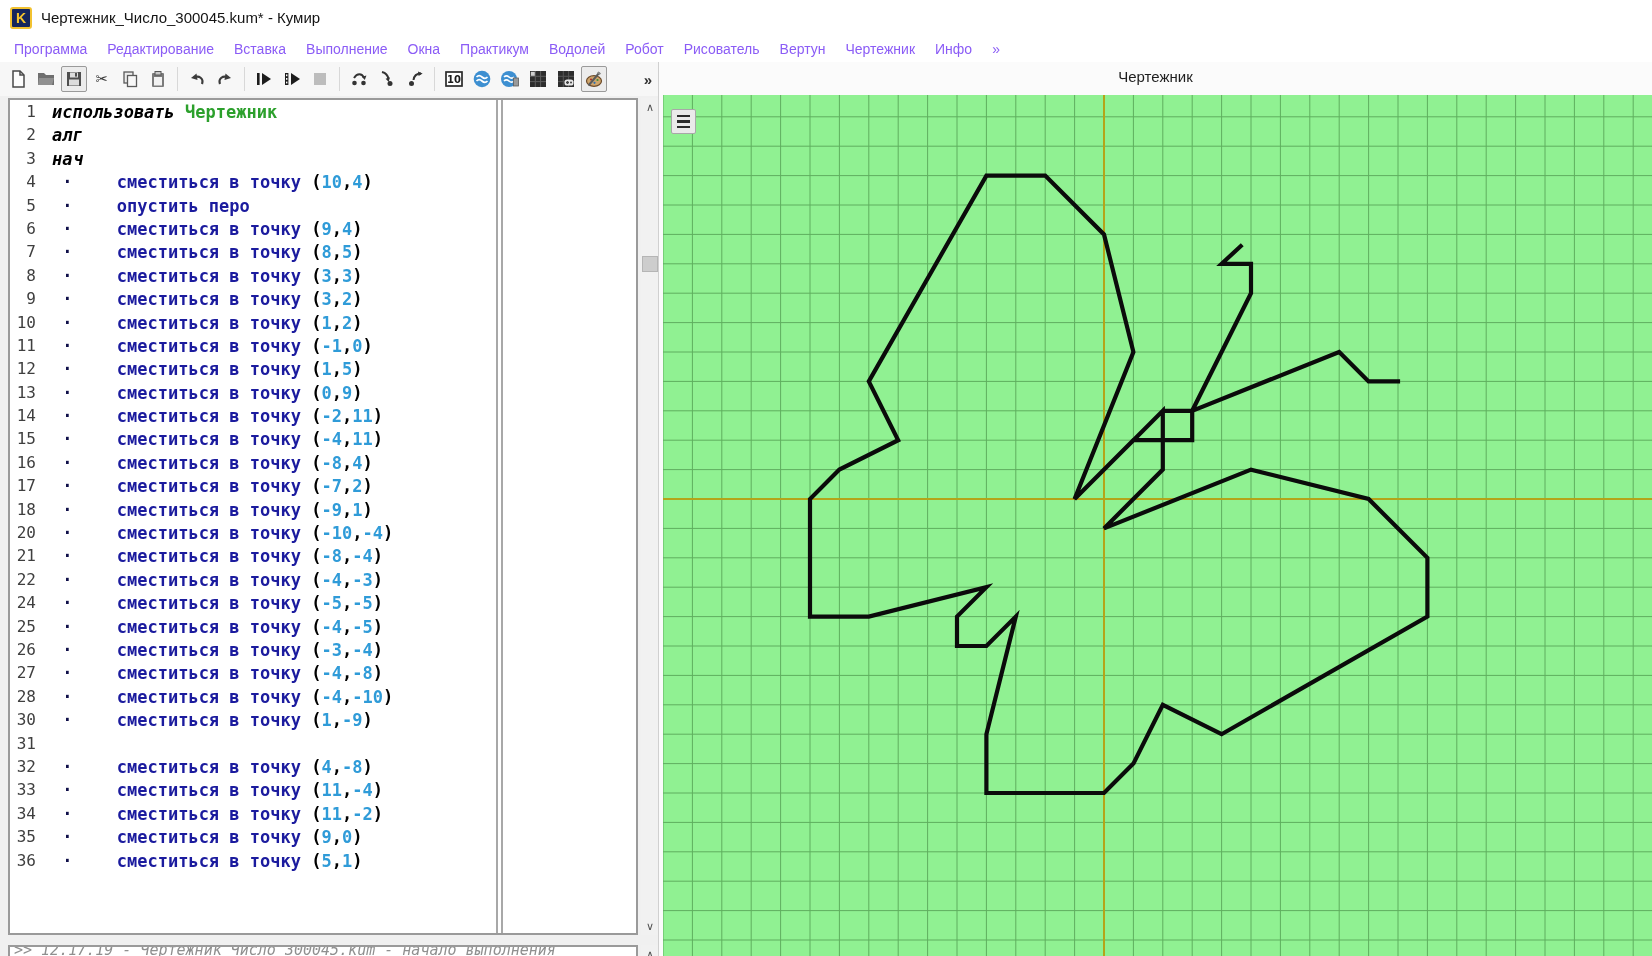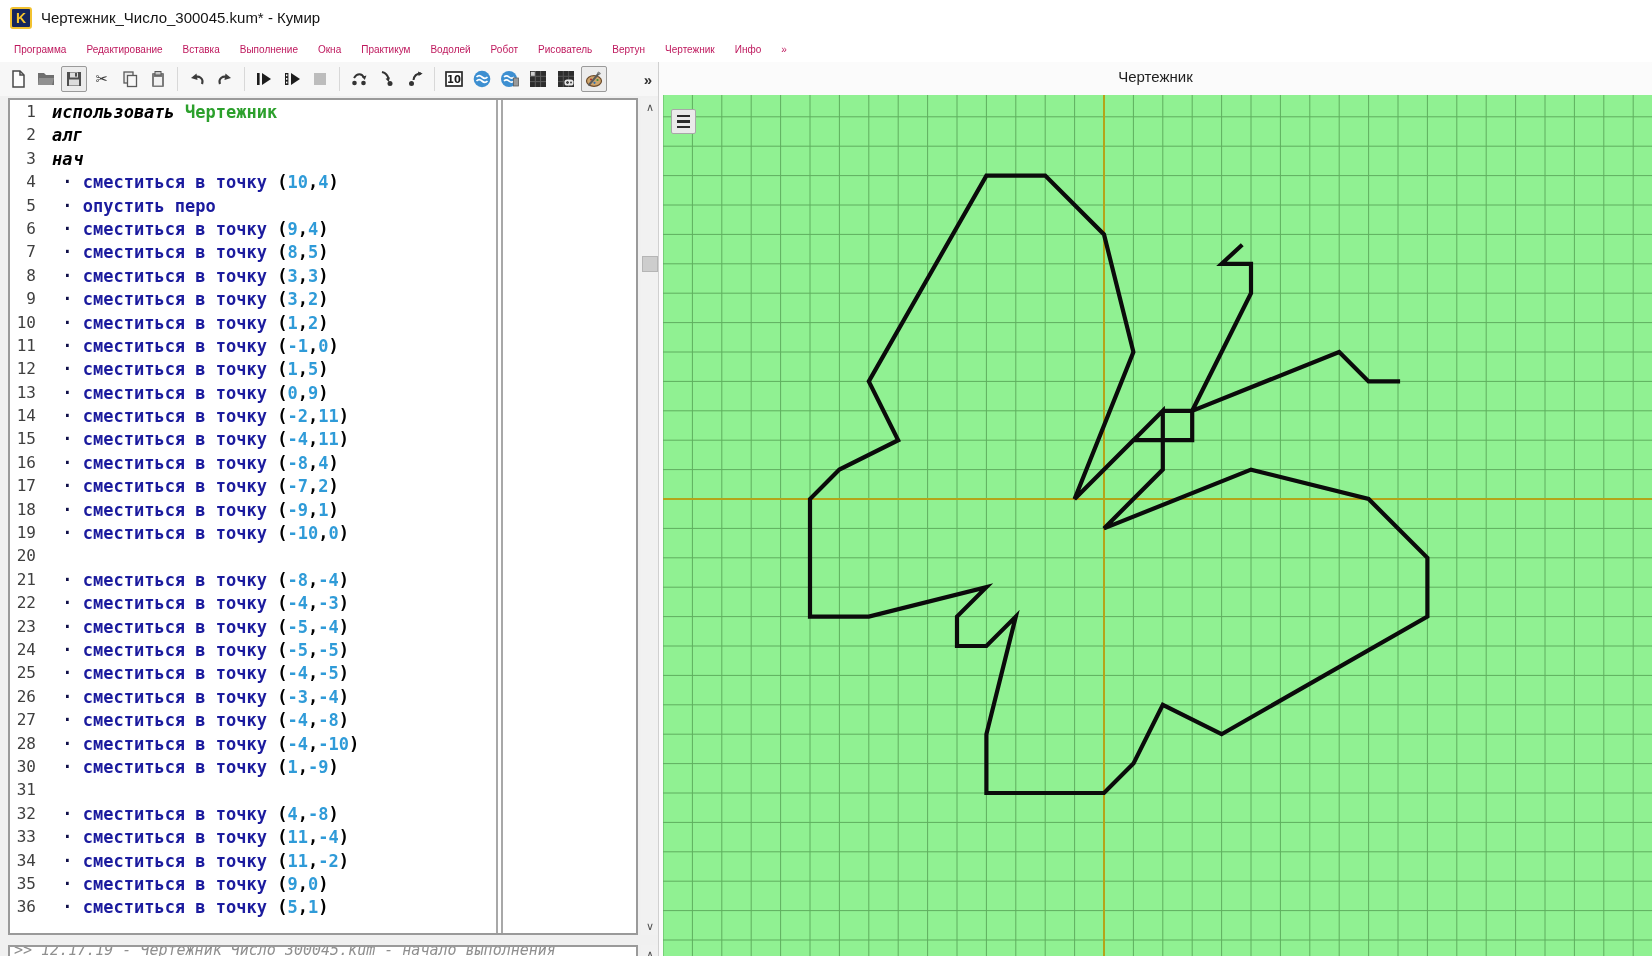--- a/index.html
+++ b/index.html
@@ -8,39 +8,39 @@
 
   
   #titlebar { position:absolute; left:0; top:0; width:1652px; height:36px; background:#ffffff; }
   #app-icon { position:absolute; left:10px; top:7px; width:22px; height:22px; background:#15265c;
               border:2px solid #f2c230; border-radius:3px; color:#f6c62e; font-weight:bold;
               font-size:14px; text-align:center; line-height:18px; }
   #window-title { position:absolute; left:41px; top:0; height:36px; line-height:36px; font-size:15px; color:#141414;text-align:right; }
 
   
   #menubar { position:absolute; left:0; top:36px; width:1652px; height:26px; background:#ffffff; display:flex; align-items:center; padding-left:4px; }
-  .menu-item { font-size:10px; color:#be185d; padding:3px 10px; cursor:default; }
+  .menu-item { font-size:14px; color:#8b5cf6; padding:3px 10px; cursor:default; }
 
   
   #toolbar { position:absolute; left:0; top:62px; width:658px; height:34px; background:#f7f7f7; display:flex; align-items:center; padding-left:4px; }
   .tb-btn { width:26px; height:26px; margin:0 1px; display:flex; align-items:center; justify-content:center; border:1px solid transparent; border-radius:2px; }
   .tb-btn.boxed { border:1px solid #9a9a9a; background:#ececec; }
   .tb-sep { width:1px; height:24px; background:#d8d8d8; margin:0 5px; }
   #tb-overflow { margin-left:auto; margin-right:6px; font-size:15px; color:#333; font-weight:bold; }
 
   
   #editor { position:absolute; left:8px; top:98px; width:630px; height:837px; background:#ffffff;
             border:2px solid #9a9a9a; overflow:hidden; }
   #pane-divider { position:absolute; left:486px; top:0; width:7px; height:100%; border-left:2px solid #a8a8a8; border-right:2px solid #a8a8a8; }
   #code-lines { position:absolute; left:0; top:2px; width:484px; }
   .row { height:23.4px; white-space:pre; font-family:"DejaVu Sans Mono", monospace; font-size:17px; display:flex; }
   .ln { width:42px; text-align:right; padding-right:16px; color:#3f3f3f; font-size:16px; flex:none; }
   .src { font-weight:bold; }
   .kw   { color:#000000;font-style:italic; }
-  .cmd  { color:#1b1b9e; }
+  .cmd  { color:#1b1b9e;margin-left:34px; }
   .num  { color:#2f9bd8; }
   .actor{ color:#2ca02c; }
   .dot  { color:#10104a; }
   .pln  { color:#000000; }
 
   
   #editor-scrollbar { position:absolute; left:641px; top:98px; width:18px; height:837px; background:#f1f1f1; }
   .sb-btn { position:absolute; left:0; width:18px; height:18px; background:#f1f1f1; color:#505050;
             font-size:11px; text-align:center; line-height:18px; }
   #sb-up { top:0; }
@@ -251,25 +251,23 @@
         <div class="row"><span class="ln">9</span><span class="src"><span class="pln"> </span><span class="dot">·</span><span class="pln"> </span><span class="cmd">сместиться в точку</span><span class="pln"> (</span><span class="num">3</span><span class="pln">,</span><span class="num">2</span><span class="pln">)</span></span></div>
         <div class="row"><span class="ln">10</span><span class="src"><span class="pln"> </span><span class="dot">·</span><span class="pln"> </span><span class="cmd">сместиться в точку</span><span class="pln"> (</span><span class="num">1</span><span class="pln">,</span><span class="num">2</span><span class="pln">)</span></span></div>
         <div class="row"><span class="ln">11</span><span class="src"><span class="pln"> </span><span class="dot">·</span><span class="pln"> </span><span class="cmd">сместиться в точку</span><span class="pln"> (</span><span class="num">-1</span><span class="pln">,</span><span class="num">0</span><span class="pln">)</span></span></div>
         <div class="row"><span class="ln">12</span><span class="src"><span class="pln"> </span><span class="dot">·</span><span class="pln"> </span><span class="cmd">сместиться в точку</span><span class="pln"> (</span><span class="num">1</span><span class="pln">,</span><span class="num">5</span><span class="pln">)</span></span></div>
         <div class="row"><span class="ln">13</span><span class="src"><span class="pln"> </span><span class="dot">·</span><span class="pln"> </span><span class="cmd">сместиться в точку</span><span class="pln"> (</span><span class="num">0</span><span class="pln">,</span><span class="num">9</span><span class="pln">)</span></span></div>
         <div class="row"><span class="ln">14</span><span class="src"><span class="pln"> </span><span class="dot">·</span><span class="pln"> </span><span class="cmd">сместиться в точку</span><span class="pln"> (</span><span class="num">-2</span><span class="pln">,</span><span class="num">11</span><span class="pln">)</span></span></div>
         <div class="row"><span class="ln">15</span><span class="src"><span class="pln"> </span><span class="dot">·</span><span class="pln"> </span><span class="cmd">сместиться в точку</span><span class="pln"> (</span><span class="num">-4</span><span class="pln">,</span><span class="num">11</span><span class="pln">)</span></span></div>
         <div class="row"><span class="ln">16</span><span class="src"><span class="pln"> </span><span class="dot">·</span><span class="pln"> </span><span class="cmd">сместиться в точку</span><span class="pln"> (</span><span class="num">-8</span><span class="pln">,</span><span class="num">4</span><span class="pln">)</span></span></div>
         <div class="row"><span class="ln">17</span><span class="src"><span class="pln"> </span><span class="dot">·</span><span class="pln"> </span><span class="cmd">сместиться в точку</span><span class="pln"> (</span><span class="num">-7</span><span class="pln">,</span><span class="num">2</span><span class="pln">)</span></span></div>
         <div class="row"><span class="ln">18</span><span class="src"><span class="pln"> </span><span class="dot">·</span><span class="pln"> </span><span class="cmd">сместиться в точку</span><span class="pln"> (</span><span class="num">-9</span><span class="pln">,</span><span class="num">1</span><span class="pln">)</span></span></div>
-        <div class="row"><span class="ln">19</span><span class="src"><span class="pln"> </span><span class="dot">·</span><span class="pln"> </span><span class="cmd">сместиться в точку</span><span class="pln"> (</span><span class="num">-10</span><span class="pln">,</span><span class="num">0</span><span class="pln">)</span></span></div>
-        <div class="row"><span class="ln">20</span></div>
+        <div class="row"><span class="ln">20</span><span class="src"><span class="pln"> </span><span class="dot">·</span><span class="pln"> </span><span class="cmd">сместиться в точку</span><span class="pln"> (</span><span class="num">-10</span><span class="pln">,</span><span class="num">-4</span><span class="pln">)</span></span></div>
         <div class="row"><span class="ln">21</span><span class="src"><span class="pln"> </span><span class="dot">·</span><span class="pln"> </span><span class="cmd">сместиться в точку</span><span class="pln"> (</span><span class="num">-8</span><span class="pln">,</span><span class="num">-4</span><span class="pln">)</span></span></div>
         <div class="row"><span class="ln">22</span><span class="src"><span class="pln"> </span><span class="dot">·</span><span class="pln"> </span><span class="cmd">сместиться в точку</span><span class="pln"> (</span><span class="num">-4</span><span class="pln">,</span><span class="num">-3</span><span class="pln">)</span></span></div>
-        <div class="row"><span class="ln">23</span><span class="src"><span class="pln"> </span><span class="dot">·</span><span class="pln"> </span><span class="cmd">сместиться в точку</span><span class="pln"> (</span><span class="num">-5</span><span class="pln">,</span><span class="num">-4</span><span class="pln">)</span></span></div>
         <div class="row"><span class="ln">24</span><span class="src"><span class="pln"> </span><span class="dot">·</span><span class="pln"> </span><span class="cmd">сместиться в точку</span><span class="pln"> (</span><span class="num">-5</span><span class="pln">,</span><span class="num">-5</span><span class="pln">)</span></span></div>
         <div class="row"><span class="ln">25</span><span class="src"><span class="pln"> </span><span class="dot">·</span><span class="pln"> </span><span class="cmd">сместиться в точку</span><span class="pln"> (</span><span class="num">-4</span><span class="pln">,</span><span class="num">-5</span><span class="pln">)</span></span></div>
         <div class="row"><span class="ln">26</span><span class="src"><span class="pln"> </span><span class="dot">·</span><span class="pln"> </span><span class="cmd">сместиться в точку</span><span class="pln"> (</span><span class="num">-3</span><span class="pln">,</span><span class="num">-4</span><span class="pln">)</span></span></div>
         <div class="row"><span class="ln">27</span><span class="src"><span class="pln"> </span><span class="dot">·</span><span class="pln"> </span><span class="cmd">сместиться в точку</span><span class="pln"> (</span><span class="num">-4</span><span class="pln">,</span><span class="num">-8</span><span class="pln">)</span></span></div>
         <div class="row"><span class="ln">28</span><span class="src"><span class="pln"> </span><span class="dot">·</span><span class="pln"> </span><span class="cmd">сместиться в точку</span><span class="pln"> (</span><span class="num">-4</span><span class="pln">,</span><span class="num">-10</span><span class="pln">)</span></span></div>
         <div class="row"><span class="ln">30</span><span class="src"><span class="pln"> </span><span class="dot">·</span><span class="pln"> </span><span class="cmd">сместиться в точку</span><span class="pln"> (</span><span class="num">1</span><span class="pln">,</span><span class="num">-9</span><span class="pln">)</span></span></div>
         <div class="row"><span class="ln">31</span></div>
         <div class="row"><span class="ln">32</span><span class="src"><span class="pln"> </span><span class="dot">·</span><span class="pln"> </span><span class="cmd">сместиться в точку</span><span class="pln"> (</span><span class="num">4</span><span class="pln">,</span><span class="num">-8</span><span class="pln">)</span></span></div>
         <div class="row"><span class="ln">33</span><span class="src"><span class="pln"> </span><span class="dot">·</span><span class="pln"> </span><span class="cmd">сместиться в точку</span><span class="pln"> (</span><span class="num">11</span><span class="pln">,</span><span class="num">-4</span><span class="pln">)</span></span></div>
         <div class="row"><span class="ln">34</span><span class="src"><span class="pln"> </span><span class="dot">·</span><span class="pln"> </span><span class="cmd">сместиться в точку</span><span class="pln"> (</span><span class="num">11</span><span class="pln">,</span><span class="num">-2</span><span class="pln">)</span></span></div>

